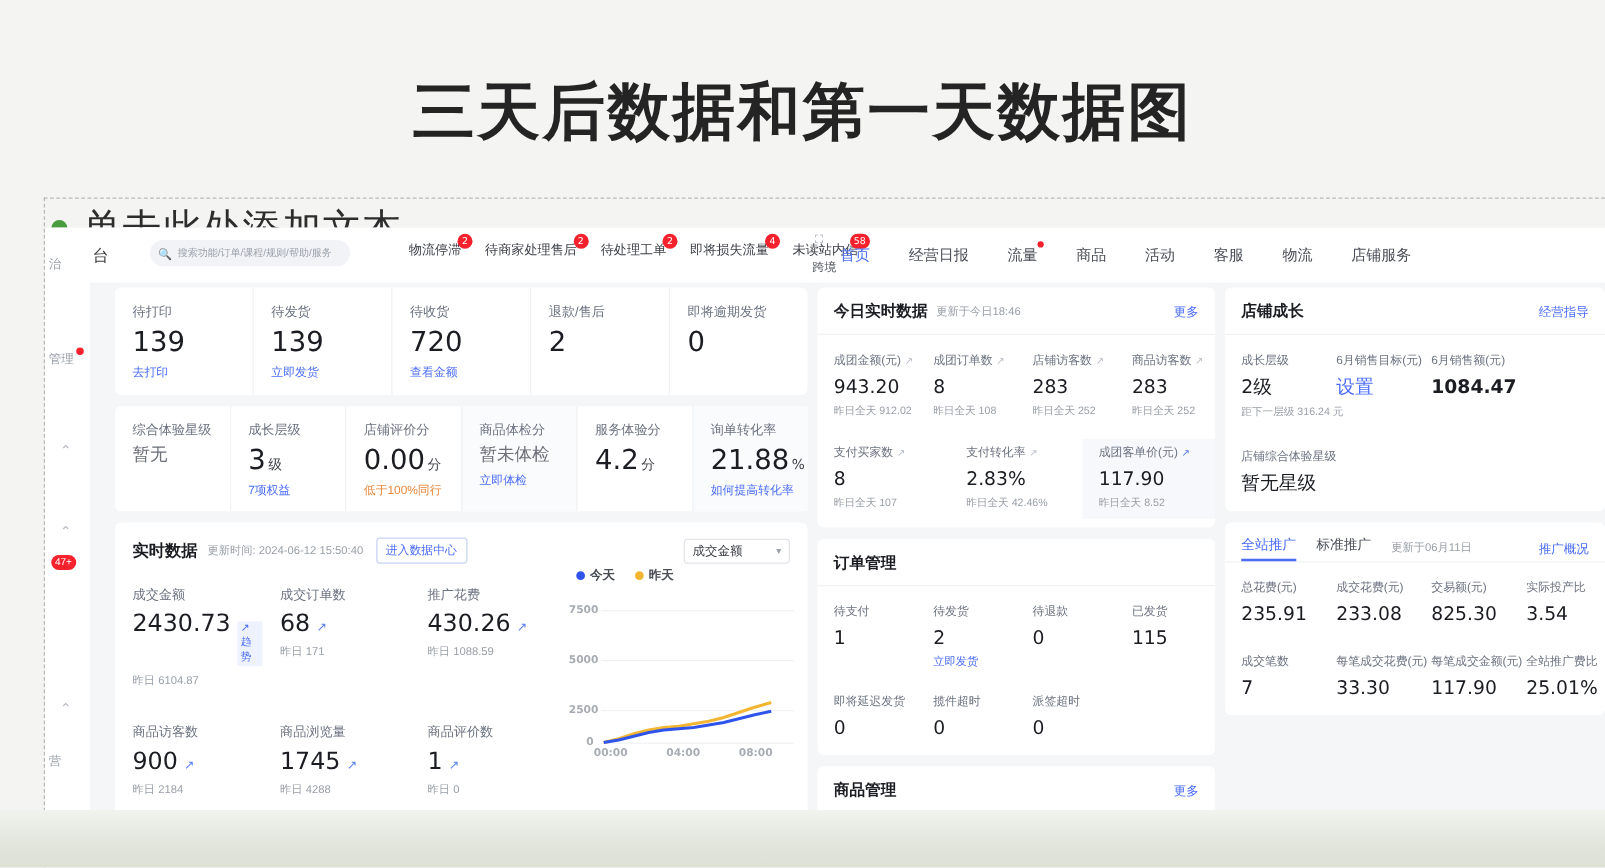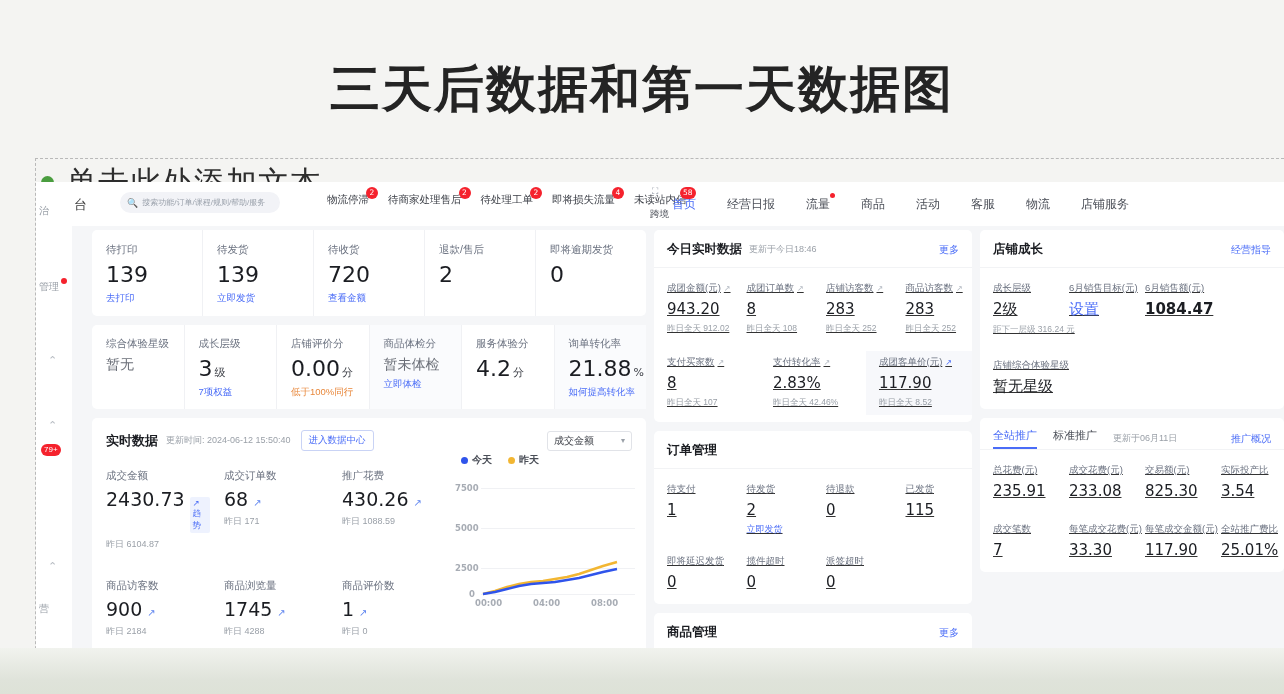--- a/index.html
+++ b/index.html
@@ -178,21 +178,21 @@
   .panel { background: #fff; border-radius: 5px; margin-bottom: 9px; }
   .panel-head {
     display: flex; align-items: center; padding: 11px 13px 9px 13px;
     border-bottom: 1px solid #f2f3f5;
   }
   .panel-title { font-size: 12.5px; color: #1b1d22; font-weight: bold; }
   .panel-update { font-size: 9px; color: #9aa0a8; margin-left: 7px; }
   .panel-more { margin-left: auto; font-size: 10px; color: #4a6cf7; }
 
   .mgrid { display: flex; flex-wrap: wrap; padding: 9px 0 7px 0; }
-  .mcell { width: 25%; padding: 5px 0 6px 13px; text-decoration: underline; }
+  .mcell { width: 25%; padding: 5px 0 6px 13px; }
   .mcell.w33 { width: 33.33%; }
   .mcell.hi { background: #f7f8fb; }
   .mlabel { font-size: 9.5px; color: #6b7280; margin-bottom: 5px; display: flex; align-items: center; gap: 3px; white-space: nowrap; }
   .mlabel .ti { font-size: 8px; color: #b4bac3; }
   .mval { font-size: 15px; color: #1b1d22; font-family: "DejaVu Sans", sans-serif; }
   .msub { font-size: 8.5px; color: #9aa0a8; margin-top: 5px; white-space: nowrap; }
   .mlink { font-size: 9px; color: #4a6cf7; margin-top: 4px; }
 
   
   .rightcol { position: absolute; left: 944px; top: 48px; width: 304px; }
@@ -218,21 +218,21 @@
   <div class="ph-text">单击此处添加文本</div>
 
   <div class="shot">
 
     <div class="rail">
       <div class="rail-txt" style="top:22px;">治</div>
       <div class="rail-txt" style="top:98px;">管理</div>
       <div class="rail-dot" style="left:25px; top:96px;"></div>
       <div class="rail-chev" style="top:172px;">⌃</div>
       <div class="rail-chev" style="top:237px;">⌃</div>
-      <div class="rail-badge" style="top:262px;">79+</div>
+      <div class="rail-badge" style="top:262px;">47+</div>
       <div class="rail-chev" style="top:378px;">⌃</div>
       <div class="rail-txt" style="top:420px;">营</div>
     </div>
 
     <div class="topbar">
       <div class="brand-frag">台</div>
 
       <div class="search-box">
         <span class="ico">🔍</span>
         <span class="search-ph">搜索功能/订单/课程/规则/帮助/服务</span>

